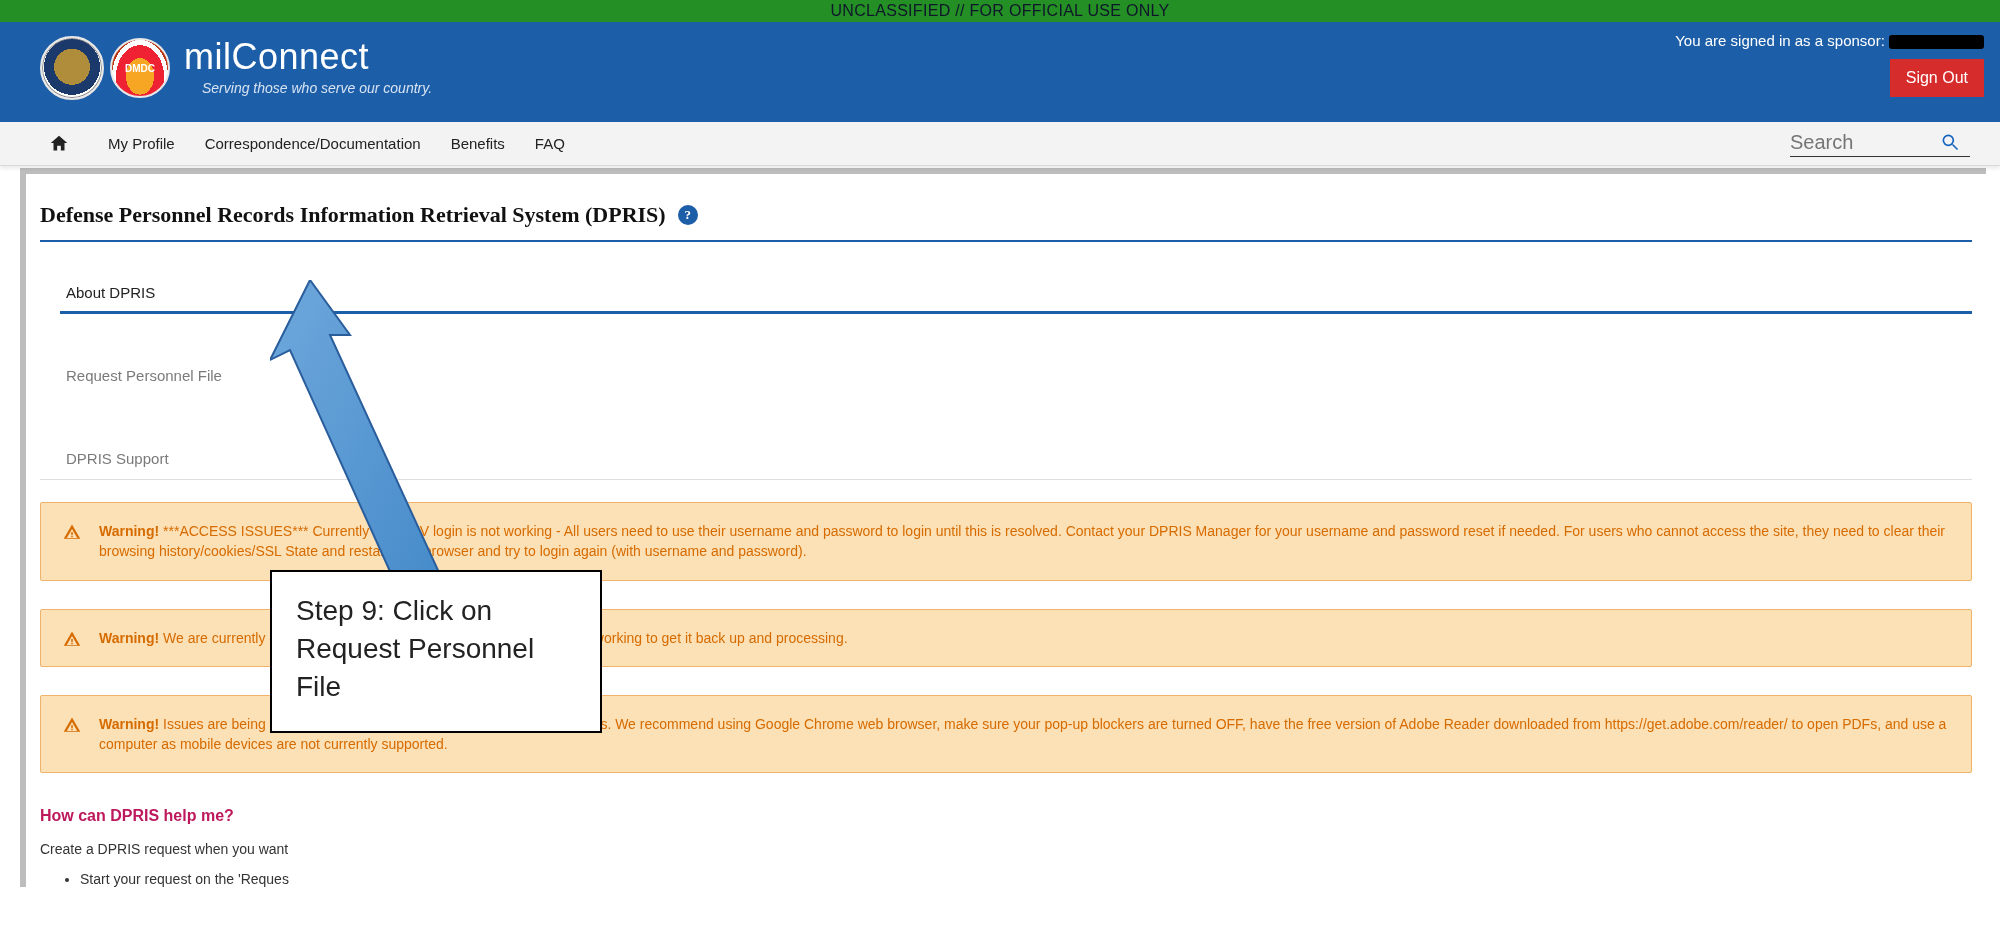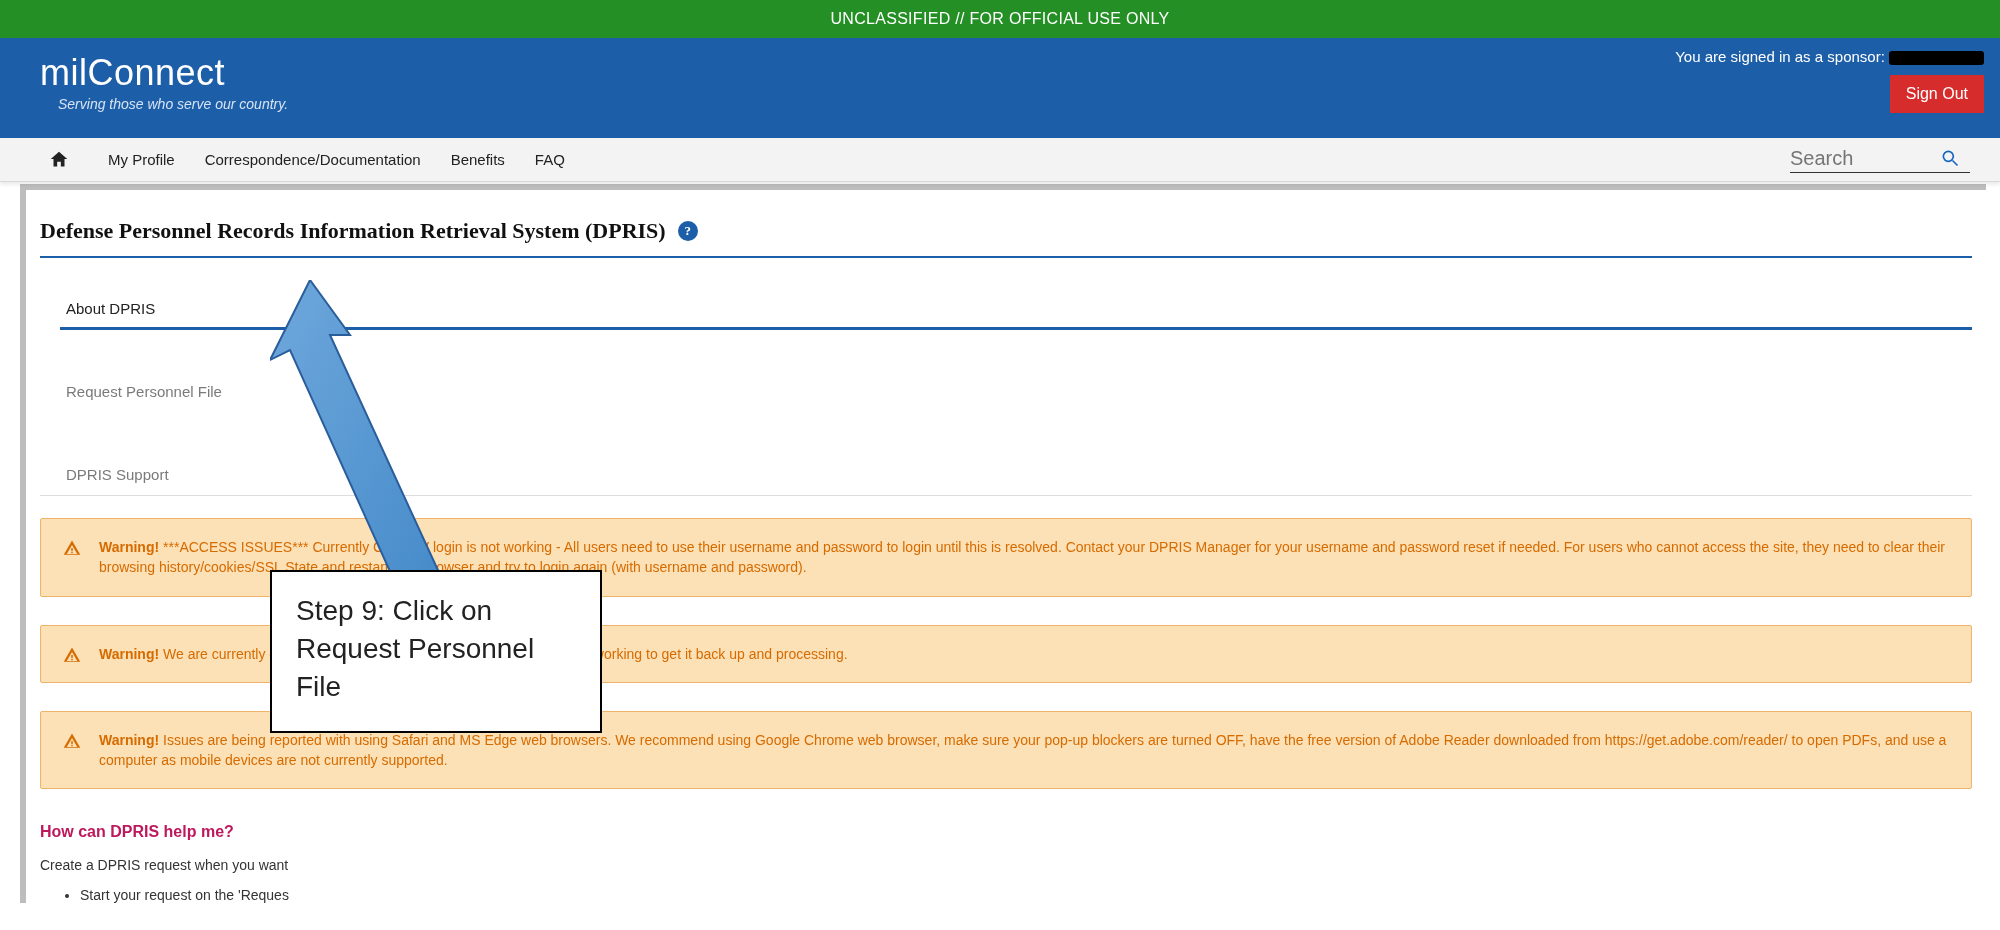--- a/index.html
+++ b/index.html
@@ -6,24 +6,24 @@
   body {
     font-family: Arial, Helvetica, sans-serif;
     background: #fff;
     width: 2000px;
     height: 930px;
     position: relative;
     overflow: hidden;
   }
   .classification-banner {
     background: #248f24;
-    color: #ffffff;
+    color: #0f172a;
     text-align: center;
     font-size: 16px;
-    padding: 10px 0;
+    padding: 2px 0;
     letter-spacing: 0.3px;
   }
   .header {
     background: #1d5ea8;
     color: #fff;
     display: flex;
     align-items: flex-start;
     padding: 14px 25px 14px 40px;
     position: relative;
     height: 100px;
@@ -201,20 +201,24 @@
     color:#222;
     line-height:1.35;
   }
 </style>
 </head>
 <body>
 
 <div class="classification-banner">UNCLASSIFIED // FOR OFFICIAL USE ONLY</div>
 
 <div class="header">
+  <div class="logos">
+    <div class="seal"></div>
+    <div class="seal-dmdc">DMDC</div>
+  </div>
   <div class="brand">
     <div class="brand-title">milConnect</div>
     <div class="brand-sub">Serving those who serve our country.</div>
   </div>
   <div class="header-right">
     <div class="signed-in">
       <span>You are signed in as a sponsor:</span>
       <span class="redact"></span>
     </div>
     <button class="signout">Sign Out</button>

